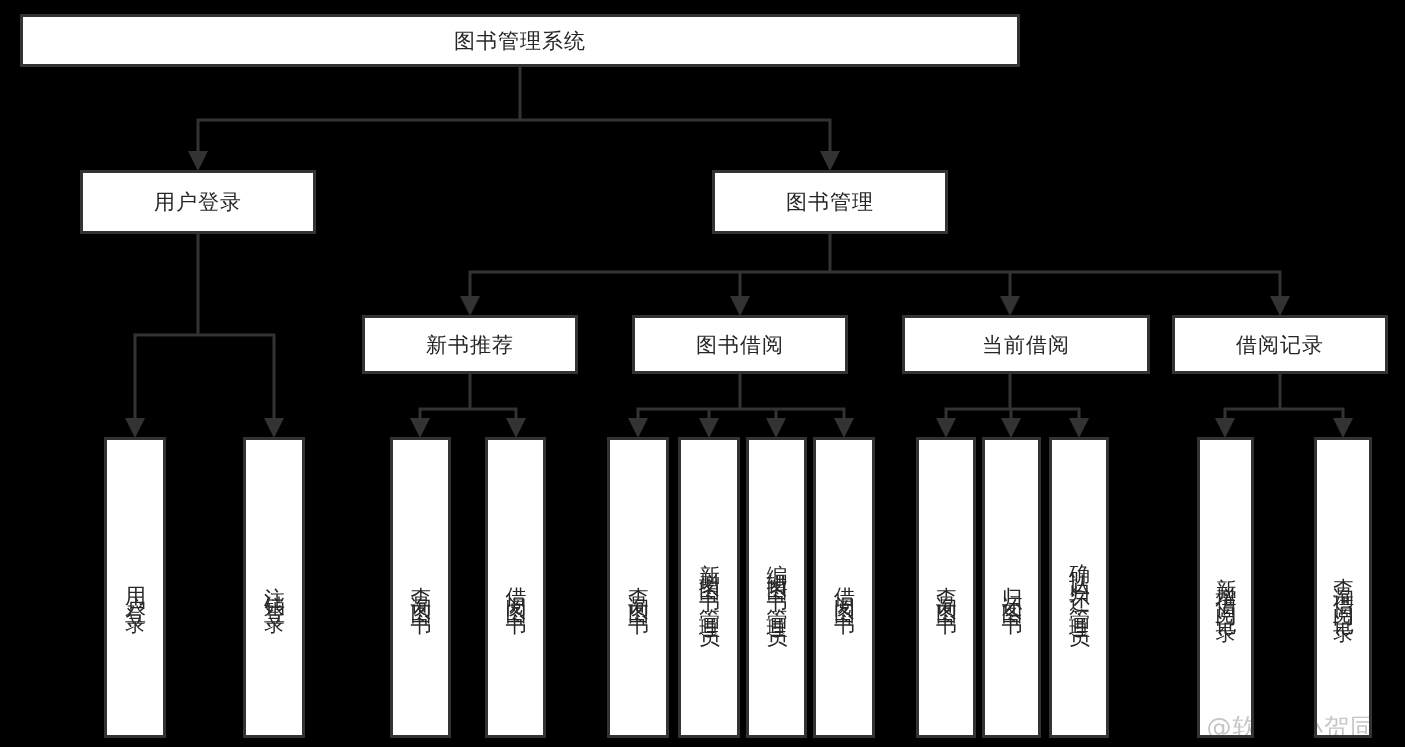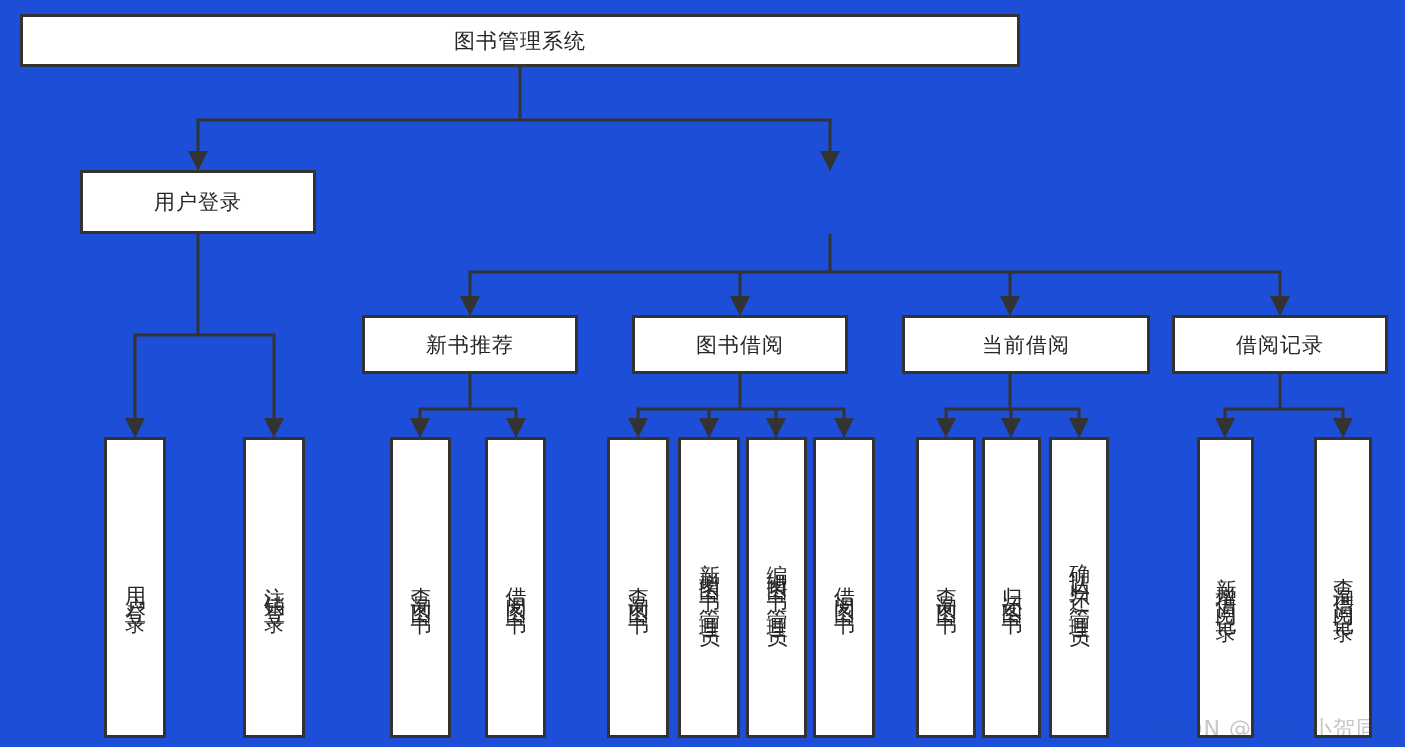--- a/index.html
+++ b/index.html
@@ -1,20 +1,20 @@
 <!DOCTYPE html>
 <html><head>
 <meta charset="utf-8">
 <style>
   html, body { margin: 0; padding: 0; background: #ffffff; }
   .canvas {
     position: relative;
     width: 1405px;
     height: 747px;
-    background: #1d4ed8;
+    background: #000000;
     overflow: hidden;
     font-family: "DejaVu Sans", "Liberation Sans", sans-serif;
   }
   .connector-svg {
     position: absolute;
     left: 0; top: 0;
     pointer-events: none;
   }
   .box {
     position: absolute;
@@ -35,21 +35,21 @@
   .vbox {
     writing-mode: vertical-rl;
     font-size: 21px;
     letter-spacing: 9px;
     line-height: 1.1;
   }
   .watermark {
     position: absolute;
     right: 3px;
     bottom: 3px;
-    font-size: 22px;
+    font-size: 25px;
     letter-spacing: 1px;
     color: #c6c6c6;
     mix-blend-mode: darken;
     z-index: 5;
     white-space: nowrap;
   }
 </style>
 </head>
 <body>
 
@@ -84,20 +84,21 @@
       <polygon points="1001,418 1021,418 1011,438"></polygon>
       <polygon points="1069,418 1089,418 1079,438"></polygon>
       <polygon points="1215,418 1235,418 1225,438"></polygon>
       <polygon points="1333,418 1353,418 1343,438"></polygon>
     </g>
   </svg>
 
   <div class="box hbox" style="left:20px; top:14px; width:1000px; height:53px;">图书管理系统</div>
 
   <div class="box hbox" style="left:80px; top:170px; width:236px; height:64px;">用户登录</div>
+  <div class="box hbox" style="left:712px; top:170px; width:236px; height:64px;">图书管理</div>
 
   <div class="box hbox" style="left:632px; top:315px; width:216px; height:59px;">图书借阅</div>
   <div class="box hbox" style="left:362px; top:315px; width:216px; height:59px;">新书推荐</div>
   <div class="box hbox" style="left:902px; top:315px; width:248px; height:59px;">当前借阅</div>
   <div class="box hbox" style="left:1172px; top:315px; width:216px; height:59px;">借阅记录</div>
 
   <div class="box vbox" style="left:104px; top:437px; width:62px; height:301px;">用户登录</div>
   <div class="box vbox" style="left:243px; top:437px; width:62px; height:301px;">注销登录</div>
 
   <div class="box vbox" style="left:390px; top:437px; width:61px; height:301px;">查询图书</div>

